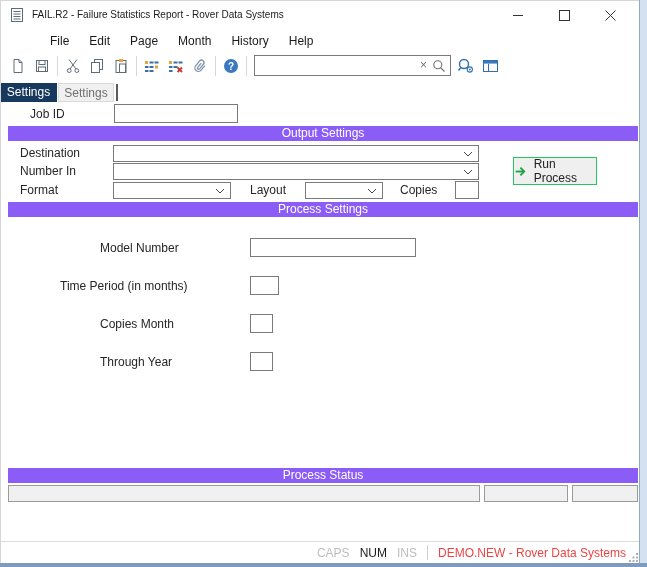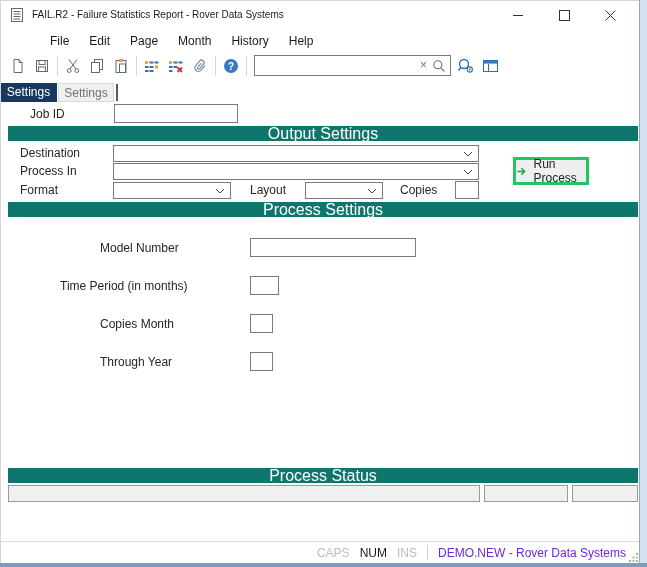--- a/index.html
+++ b/index.html
@@ -42,38 +42,38 @@
   .tab-divider{position:absolute;left:116px;top:84px;width:2px;height:17px;background:#5a5a5a;}
 
   
   .lbl{position:absolute;font-size:12px;color:#262626;text-align:left;white-space:nowrap;}
   .txt{position:absolute;border:1px solid #7a7a7a;background:#fff;box-sizing:border-box;
        font:12px "Liberation Sans",sans-serif;padding:0 2px;outline:none;}
   .combo{position:absolute;border:1px solid #7a7a7a;background:#fff;box-sizing:border-box;
          display:flex;align-items:center;}
   .combo .val{flex:1;font-size:12px;color:#222;padding-left:3px;}
   .combo .chev{padding-right:5px;display:flex;align-items:center;}
-  .sect{position:absolute;left:8px;width:630px;height:15px;background:#0f766e;color:#fff;
-        font-size:16px;text-align:center;line-height:15px;}
-
-  .run-btn{position:absolute;left:513px;top:157px;width:76px;height:28px;background:#efefef;
-           border:3px solid #22c55e;box-sizing:border-box;display:flex;align-items:center;
+  .sect{position:absolute;left:8px;width:630px;height:15px;background:#8b5cf6;color:#fff;
+        font-size:12px;text-align:center;line-height:15px;}
+
+  .run-btn{position:absolute;left:513px;top:157px;width:84px;height:28px;background:#efefef;
+           border:1px solid #22c55e;box-sizing:border-box;display:flex;align-items:center;
            justify-content:center;gap:6px;font-size:12px;color:#222;}
 
   .status-box{position:absolute;top:485px;height:17px;background:#f0f0f0;border:1px solid #9a9a9a;
               box-sizing:border-box;font-size:11px;line-height:15px;color:#444;}
 
   
   .sbar-sep{position:absolute;left:0;top:541px;width:640px;height:1px;background:#dcdcdc;}
   .statusbar{position:absolute;left:0;top:542px;width:640px;height:21px;background:#fff;}
   .sbar-right{position:absolute;right:14px;top:0;height:21px;display:flex;align-items:center;gap:10px;font-size:12px;}
   .kb-off{color:#bdbdbd;}
   .kb-on{color:#1a1a1a;}
   .sbar-div{width:1px;height:15px;background:#cfcfcf;}
-  .session{color:#6d28d9;white-space:nowrap;}
+  .session{color:#ef4444;white-space:nowrap;}
   .grip{position:absolute;right:1px;top:6px;}
 </style>
 </head>
 <body>
 
 <div class="win">
 
   <div class="titlebar">
     <span class="app-icon">
       <svg width="16" height="16" viewBox="0 0 16 16">
@@ -226,21 +226,21 @@
   <span class="lbl" style="left:20px;top:145px;width:90px;line-height:17px;">Destination</span>
   <div class="combo" style="left:113px;top:145px;width:366px;height:17px;">
     <span class="val"></span>
     <span class="chev">
         <svg width="10" height="6" viewBox="0 0 10 6">
           <path d="M1 1 L5 5 L9 1" fill="none" stroke="#444"></path>
         </svg>
       </span>
   </div>
 
-  <span class="lbl" style="left:20px;top:163px;width:90px;line-height:17px;">Process In</span>
+  <span class="lbl" style="left:20px;top:163px;width:90px;line-height:17px;">Number In</span>
   <div class="combo" style="left:113px;top:163px;width:366px;height:17px;">
     <span class="val"></span>
     <span class="chev">
         <svg width="10" height="6" viewBox="0 0 10 6">
           <path d="M1 1 L5 5 L9 1" fill="none" stroke="#444"></path>
         </svg>
       </span>
   </div>
 
   <span class="lbl" style="left:20px;top:182px;width:90px;line-height:17px;">Format</span>

